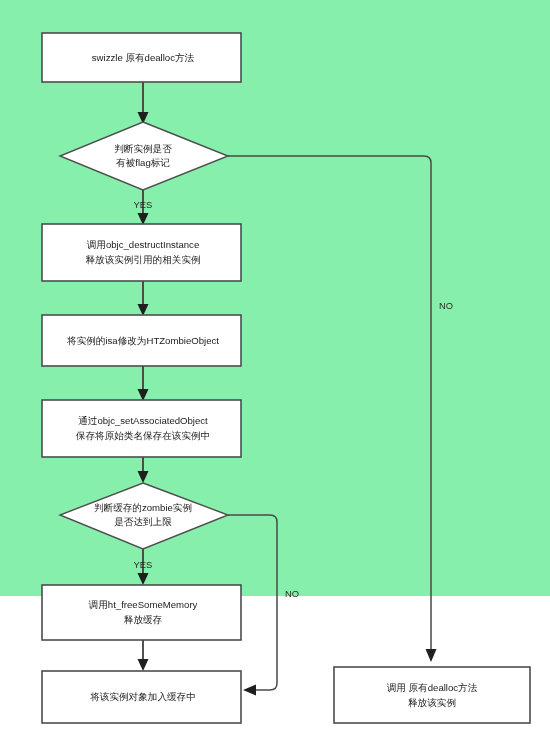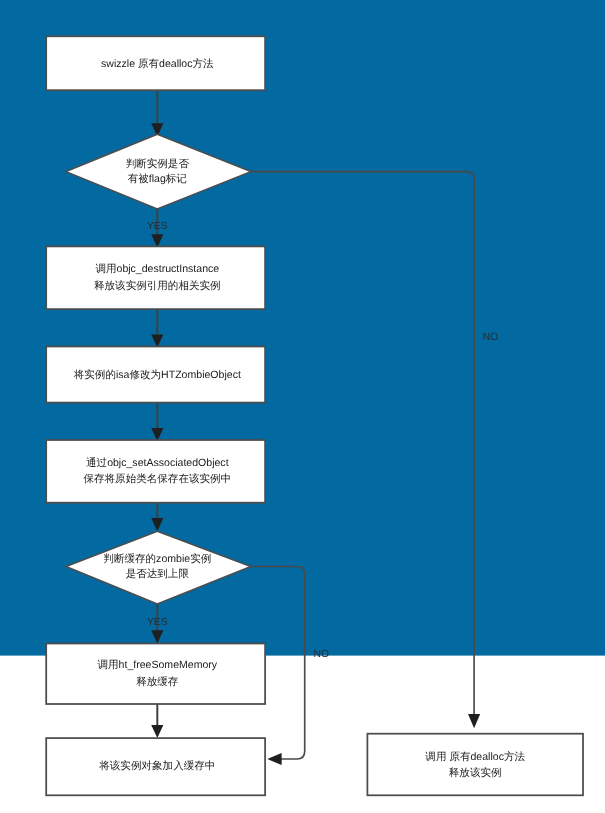--- a/index.html
+++ b/index.html
@@ -10,21 +10,21 @@
   body {
     width: 550px;
     height: 739px;
     font-family: "Liberation Sans", "DejaVu Sans", sans-serif;
     overflow: hidden;
   }
   #canvas-wrap {
     position: relative;
     width: 550px;
     height: 596px;
-    background: #0369a1;
+    background: #86efac;
   }
   svg.flow {
     position: absolute;
     left: 0;
     top: 0;
     width: 550px;
     height: 739px;
     display: block;
   }
   .node-rect {

